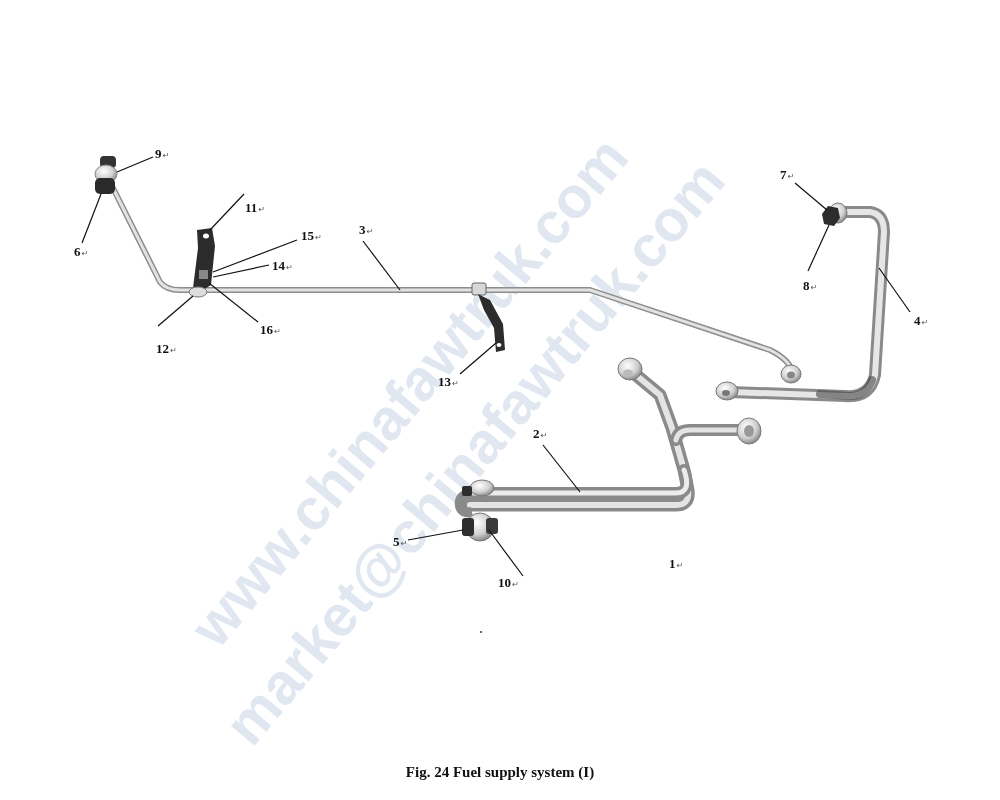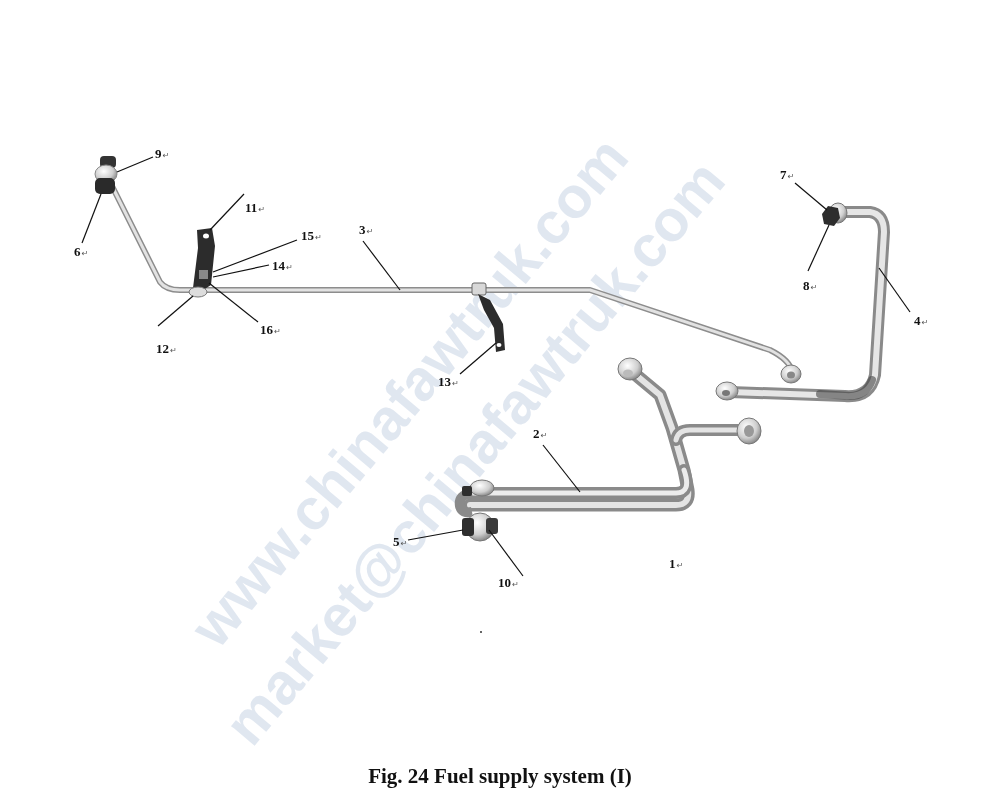--- a/index.html
+++ b/index.html
@@ -1,20 +1,20 @@
 <!DOCTYPE html>
 <html><head>
 <meta charset="utf-8">
 <style>
   html, body { margin:0; padding:0; background:#ffffff; }
   body { width:1000px; height:800px; position:relative; overflow:hidden; font-family:"Liberation Serif", serif; }
   #canvas { position:absolute; left:0; top:0; width:1000px; height:800px; }
   .callout { position:absolute; font-family:"Liberation Serif", serif; font-weight:bold; font-size:13px; color:#111; line-height:1; white-space:nowrap; }
   .callout .mark { font-weight:normal; font-size:8px; color:#555; margin-left:1px; }
-  .caption { position:absolute; left:0; width:1000px; top:764px; text-align:center; font-family:"Liberation Serif", serif; font-weight:bold; font-size:21px; color:#111; }
+  .caption { position:absolute; left:0; width:1000px; top:764px; text-align:center; font-family:"Liberation Serif", serif; font-weight:bold; font-size:15px; color:#111; }
   .wm { position:absolute; font-family:"Liberation Sans", sans-serif; font-weight:bold; color:#dbe3ee; font-size:58px; transform-origin:left bottom; white-space:nowrap; opacity:0.85; }
 </style>
 </head>
 <body>
 
 <div id="canvas">
 
   <div class="wm" style="left:228px; top:592px; transform:rotate(-50deg);">www.chinafawtruk.com</div>
   <div class="wm" style="left:262px; top:690px; transform:rotate(-50deg);">market@chinafawtruk.com</div>
 

